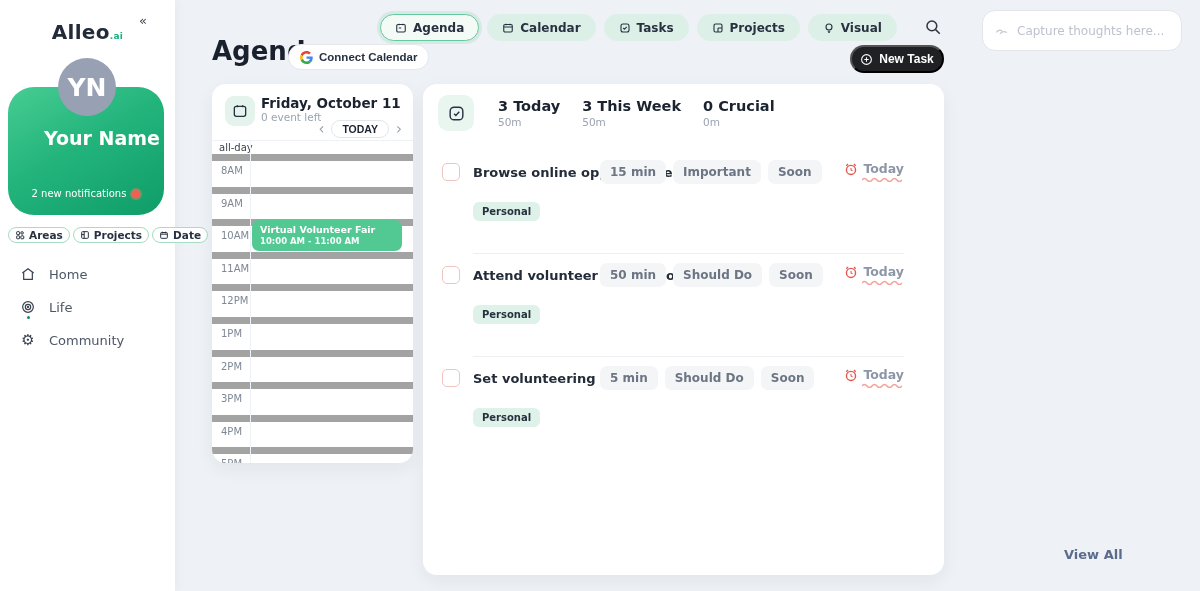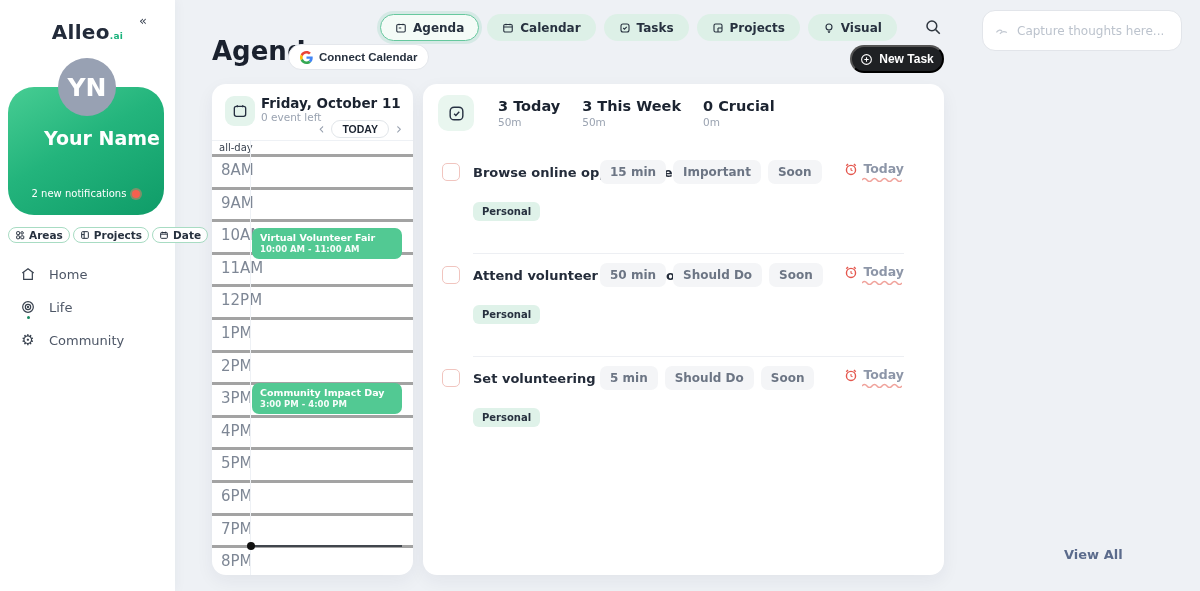--- a/index.html
+++ b/index.html
@@ -58,39 +58,39 @@
                  background:#fff; display:flex; align-items:center; gap:6px; padding:0 11px;
                  font-size:11.5px; font-weight:600; color:#27313f; cursor:pointer; }
   .connect-btn svg { width:13px; height:13px; }
   .new-task-btn { position:absolute; left:850px; top:45px; width:94px; height:28px; border-radius:14px;
                   background:#1f2124; color:#fff; display:flex; align-items:center; justify-content:center;
                   gap:6px; font-size:12px; font-weight:600; cursor:pointer; }
   .new-task-btn svg { width:13px; height:13px; stroke:#fff; }
 
   
   .panel { background:#fff; border-radius:14px; box-shadow:0 6px 18px rgba(26,40,60,.06); position:absolute; overflow:hidden; }
-  .cal-panel { left:212px; top:84px; width:201px; height:491px; }
+  .cal-panel { left:212px; top:84px; width:201px; height:379px; }
   .cal-icon { position:absolute; top:12px; left:13px; width:30px; height:30px; border-radius:9px;
               background:#e4f4ec; display:flex; align-items:center; justify-content:center; }
   .cal-icon svg { width:16px; height:16px; stroke:#273142; }
   .cal-title { position:absolute; top:11px; left:49px; font-size:13.5px; font-weight:700; color:#1b2330; white-space:nowrap; }
   .cal-sub { position:absolute; top:27px; left:49px; font-size:10.5px; color:#9aa3b1; }
   .cal-nav { position:absolute; top:36px; right:9px; display:flex; align-items:center; gap:5px; }
   .chev { font-size:15px; color:#98a1af; cursor:pointer; line-height:1; padding:0 2px; }
   .today-btn { border:1px solid #e2e6ea; border-radius:11px; padding:2px 10px; font-size:10.5px; font-weight:700;
                color:#1b2330; background:#fff; cursor:pointer; }
   .cal-grid { position:absolute; top:56px; left:0; right:0; bottom:0; }
   .vline { position:absolute; left:38px; top:0; bottom:0; width:1px; background:#eef1f5; }
   .allday-row { height:14px; border-top:1px solid #eef1f5; font-size:10px; color:#39424f; padding-left:7px; line-height:14px; }
-  .hour-row { height:32.6px; border-top:3px solid #a3a3a3; font-size:15px; color:#7e8795; padding:4px 0 0 9px; }
+  .hour-row { height:32.6px; border-top:7px solid #a3a3a3; font-size:10px; color:#7e8795; padding:4px 0 0 9px; }
   .ev { position:absolute; left:40px; right:11px; height:31px; background:#52c993; border-radius:7px;
         padding:4px 8px; color:#fff; cursor:pointer; overflow:hidden; }
   .ev .ev-title { font-size:9.5px; font-weight:700; line-height:1.25; white-space:nowrap; }
   .ev .ev-time { font-size:8.5px; font-weight:600; opacity:.95; white-space:nowrap; }
-  .ev1 { top:88px; } .ev2 { top:243px; }
+  .ev1 { top:80px; } .ev2 { top:243px; }
   .now-line { position:absolute; left:40px; right:11px; top:405px; height:1.5px; background:#41464d; }
   .now-dot { position:absolute; left:35px; top:401.5px; width:8px; height:8px; border-radius:50%; background:#111; }
 
   
   .tasks-panel { left:423px; top:84px; width:521px; height:491px; }
   .stats-head { position:absolute; top:11px; left:15px; display:flex; align-items:center; }
   .stats-icon { width:36px; height:36px; border-radius:10px; background:#e9f6ef;
                 display:flex; align-items:center; justify-content:center; margin-right:24px; }
   .stats-icon svg { width:19px; height:19px; stroke:#273142; }
   .stat { margin-right:22px; }
@@ -284,24 +284,20 @@
       <div class="hour-row">4PM</div>
       <div class="hour-row">5PM</div>
       <div class="hour-row">6PM</div>
       <div class="hour-row">7PM</div>
       <div class="hour-row">8PM</div>
 
       <div class="ev ev1">
         <div class="ev-title">Virtual Volunteer Fair</div>
         <div class="ev-time">10:00 AM - 11:00 AM</div>
       </div>
-      <div class="ev ev2">
-        <div class="ev-title">Community Impact Day</div>
-        <div class="ev-time">3:00 PM - 4:00 PM</div>
-      </div>
       <div class="now-line"></div>
       <div class="now-dot"></div>
     </div>
   </section>
 
   <section class="panel tasks-panel">
     <div class="stats-head">
       <div class="stats-icon">
         <svg viewBox="0 0 24 24" fill="none" stroke-width="1.8">
             <rect x="4" y="4" width="16" height="16" rx="5"></rect>

